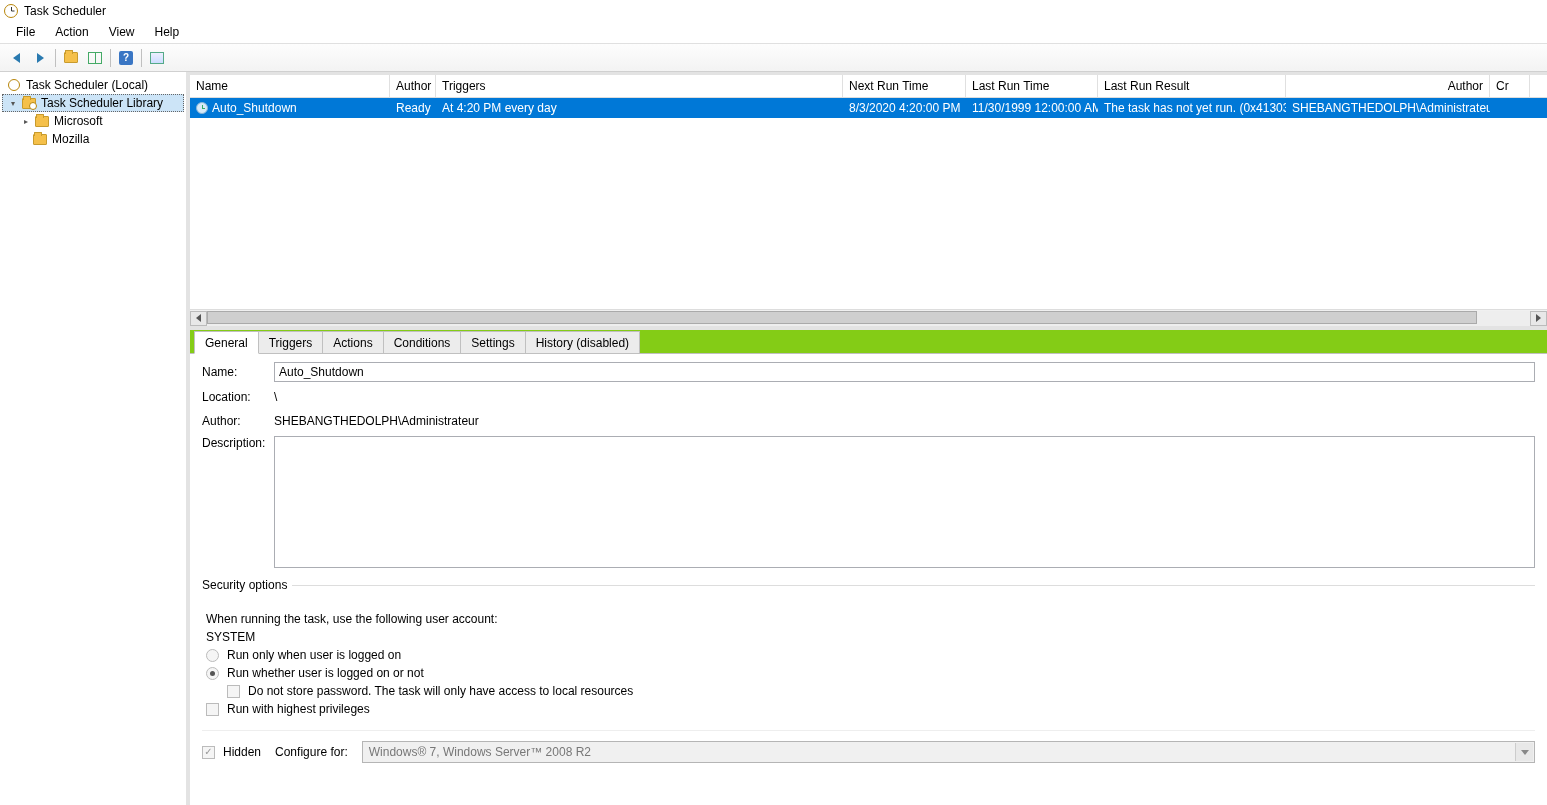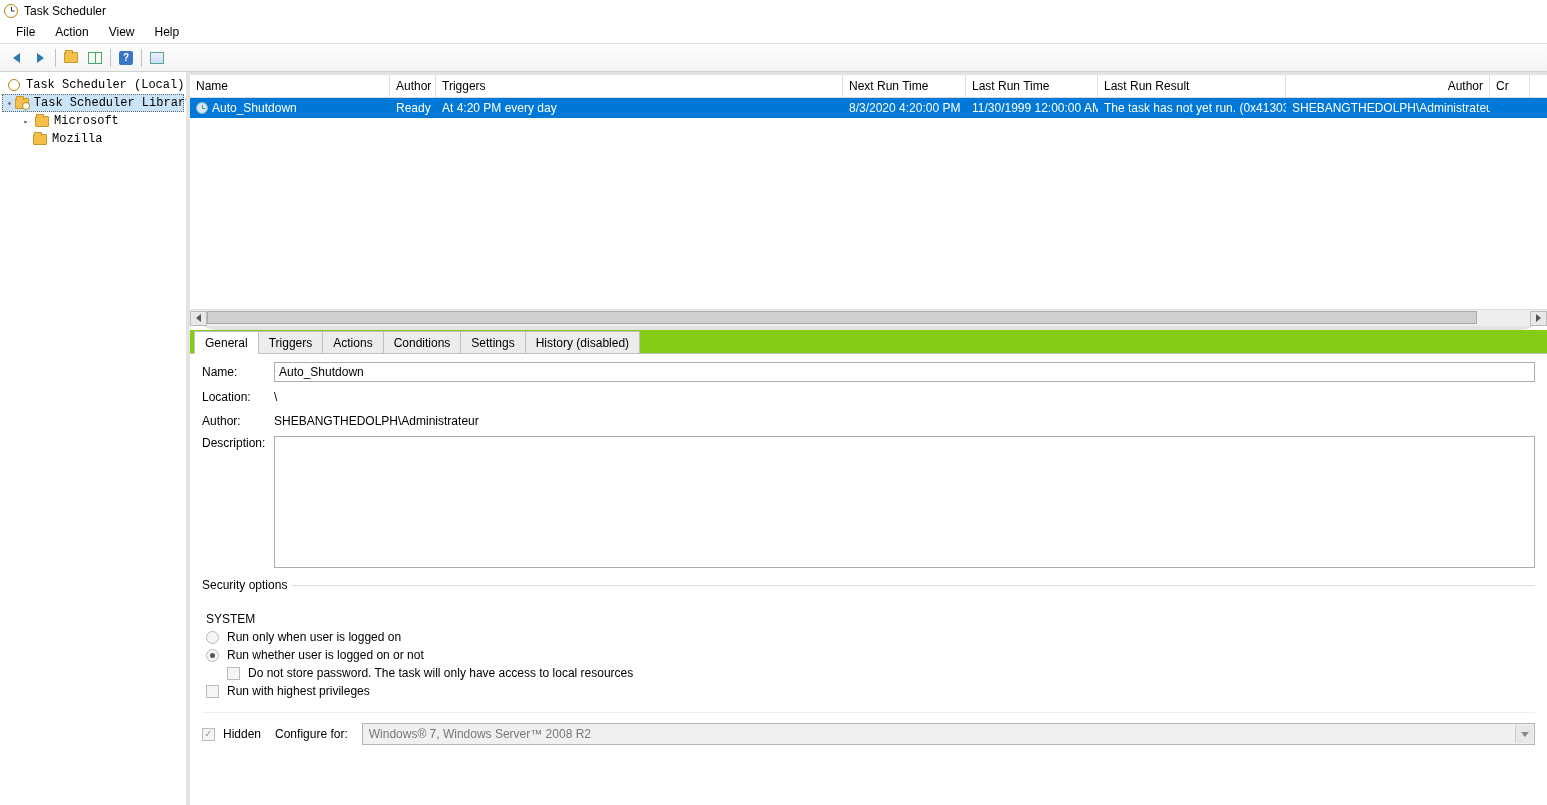--- a/index.html
+++ b/index.html
@@ -34,36 +34,36 @@
   .panels-ico { width:14px; height:12px; border:1px solid #4a6; display:flex; }
   .panels-ico div { flex:1; border-right:1px solid #4a6; }
   .panels-ico div:last-child{ border-right:none; }
   .help-ico { width:14px; height:14px; background:#3a76c4; color:#fff; font-weight:bold; text-align:center; line-height:14px; font-size:10px; border-radius:2px; }
   .tools-ico { width:14px; height:12px; border:1px solid #5a8; background:linear-gradient(#eef,#cdf); }
 
   
   .content { display:flex; height: calc(805px - 22px - 22px - 28px); }
 
   
-  .tree-pane { width: 190px; border-right: 4px solid #e3e3e3; padding: 4px 2px; overflow:hidden;font-family:Liberation Mono, monospace; }
+  .tree-pane { width: 190px; border-right: 4px solid #e3e3e3; padding: 4px 2px; overflow:hidden; }
   .tree-row { display:flex; align-items:center; height:18px; padding-left:4px; white-space:nowrap; }
   .tree-row.selected { background:#cce4f7; border:1px dotted #666; }
   .exp { width:12px; height:12px; display:flex; align-items:center; justify-content:center; font-size:8px; color:#555; margin-right:2px; }
   .tree-icon { width:16px; height:14px; margin-right:4px; display:flex; align-items:center; justify-content:center; flex-shrink:0; }
   .mini-clock { width:12px; height:12px; border-radius:50%; border:1px solid #b8860b; background:#fff; }
   .fldr { width:14px; height:11px; background:#f5c04a; border:1px solid #c89b2d; border-radius:1px; position:relative; }
   .fldr::before{content:"";position:absolute;top:-3px;left:0;width:6px;height:3px;background:#f5c04a;border:1px solid #c89b2d;border-bottom:none;border-radius:1px 1px 0 0;}
   .fldr.lib::after{content:"";position:absolute;right:-2px;bottom:-2px;width:6px;height:6px;border:1px solid #b8860b;border-radius:50%;background:#fff;}
   .indent { display:inline-block; }
 
   
   .right-pane { flex:1; display:flex; flex-direction:column; border-top: 3px solid #e3e3e3; }
 
   
-  .task-list { height: 255px; display:flex; flex-direction:column; border-bottom: 4px solid #e3e3e3; border-radius: 27px; }
+  .task-list { height: 255px; display:flex; flex-direction:column; border-bottom: 4px solid #e3e3e3; }
   .list-header { display:flex; background:#fff; border-bottom:1px solid #ddd; height:23px; }
   .list-header .col { padding: 4px 6px; border-right:1px solid #e0e0e0; font-size:12px; white-space:nowrap; overflow:hidden; }
   .list-body { flex:1; overflow:hidden; background:#fff; }
   .list-row { display:flex; height:20px; align-items:center; }
   .list-row.selected { background:#0078d7; color:#fff; }
   .list-row .cell { padding: 0 6px; white-space:nowrap; overflow:hidden; font-size:12px; display:flex; align-items:center; }
   .task-ico { width:12px; height:12px; border-radius:50%; border:1px solid #87b6d9; background:#d7e9f7; margin-right:4px; flex-shrink:0; position:relative; }
   .task-ico::before{content:"";position:absolute;width:1px;height:4px;background:#3a6;left:5px;top:2px;}
   .task-ico::after{content:"";position:absolute;width:3px;height:1px;background:#3a6;left:5px;top:5px;}
   .hscroll { height:17px; background:#f0f0f0; display:flex; align-items:center; border-top:1px solid #ddd; }
@@ -249,20 +249,23 @@
         </div>
         <div class="frow" style="align-items:flex-start;">
           <div class="lbl">Description:</div>
           <div class="desc-box"></div>
         </div>
 
         <div class="sec-group">
           <div class="sec-title">Security options</div>
           <div class="indent-block">
             <div class="opt-row">
+                <span>When running the task, use the following user account:</span>
+              </div>
+            <div class="opt-row">
                 <span>SYSTEM</span>
               </div>
             <div class="opt-row">
               <div class="radio dis"></div>
               <span>Run only when user is logged on</span>
             </div>
             <div class="opt-row">
               <div class="radio dis on"></div>
               <span>Run whether user is logged on or not</span>
             </div>

